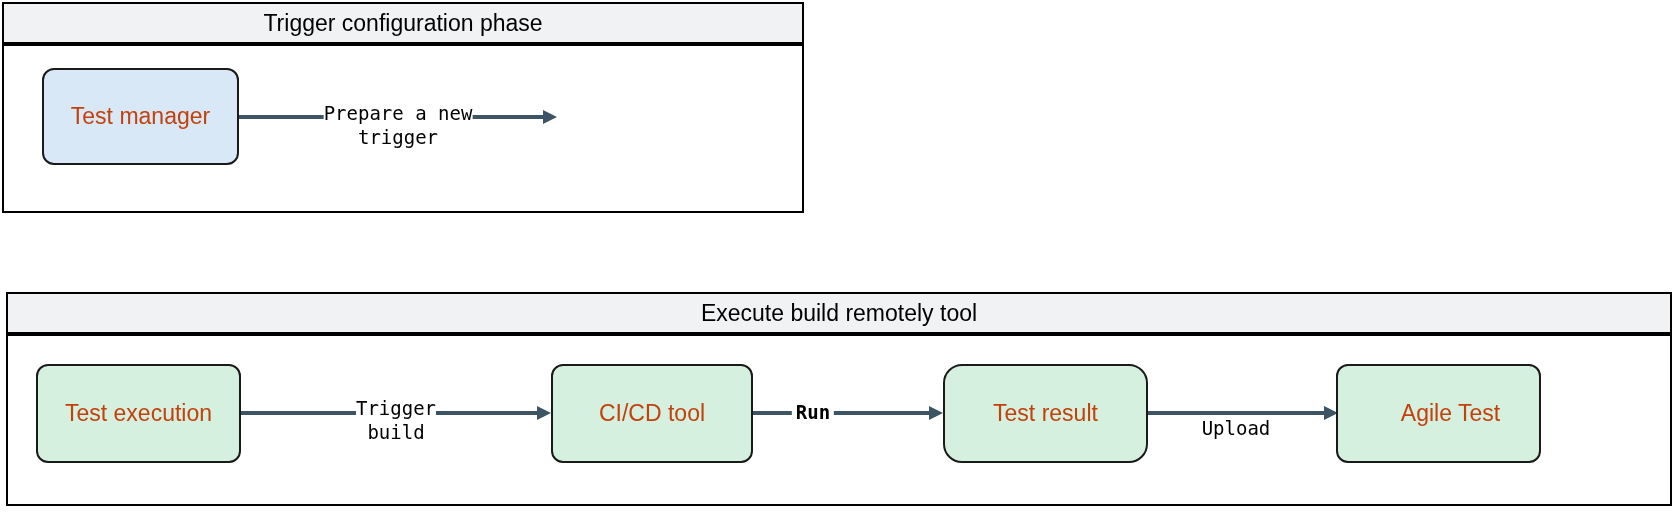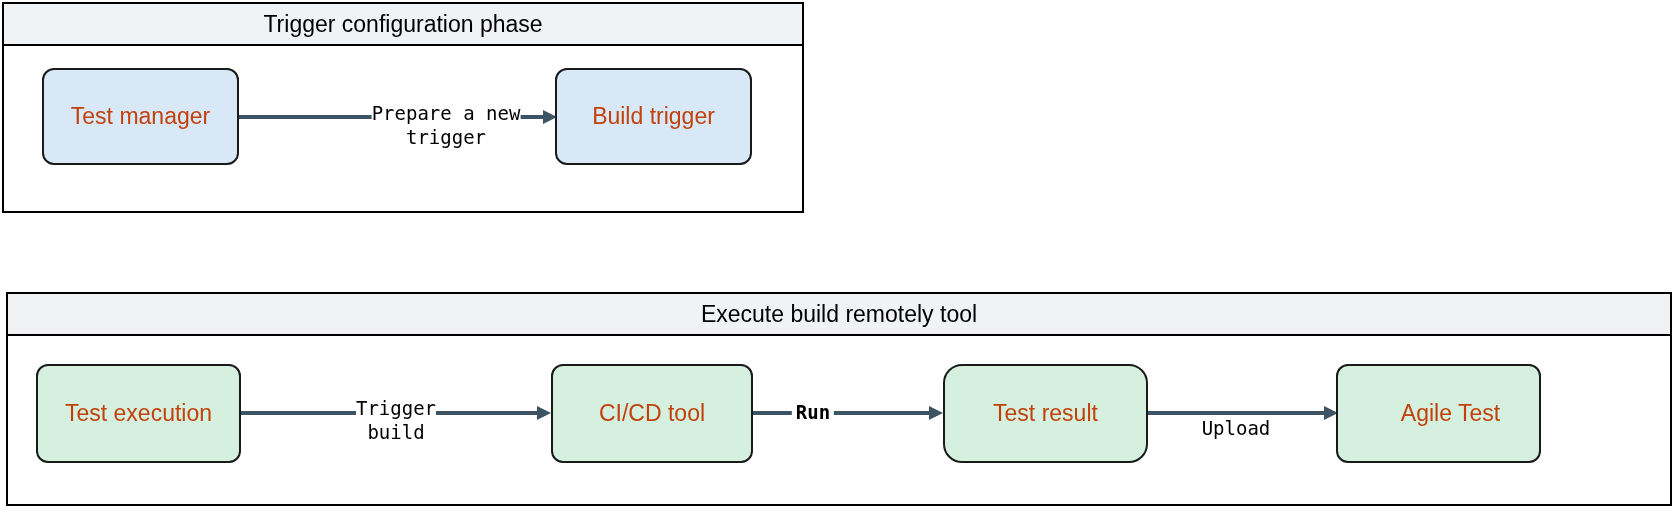--- a/index.html
+++ b/index.html
@@ -27,21 +27,21 @@
   .phase {
     position: absolute;
     box-sizing: border-box;
     border: 2px solid #000000;
     background: #ffffff;
   }
   .phase-header {
     box-sizing: border-box;
     height: 42px;
     background: #f0f2f4;
-    border-bottom: 2px solid #000000;
+    border-bottom: 4px solid #000000;
     display: flex;
     align-items: center;
     justify-content: center;
   }
   .phase-title {
     font-size: 23px;
     color: #000000;
     line-height: 1;
     white-space: nowrap;
   }
@@ -123,27 +123,24 @@
 
     <div class="phase-body" style="height:167px;">
 
       <div class="node blue" style="left:38px; top:22px; width:197px; height:97px;">
         <span class="node-label">Test manager</span>
       </div>
 
       <div class="edge" style="left:235px; top:69px; width:318px;">
         <div class="edge-line" style="width:304px;"></div>
         <div class="edge-head" style="left:304px;"></div>
-        <div class="edge-label above" style="left:159px; top:34px;margin-left:48px;">Prepare a new
+        <div class="edge-label above" style="left:159px; top:34px;">Prepare a new
 trigger</div>
       </div>
 
-      <div class="node blue" style="left:551px; top:22px; width:197px; height:97px;">
-        <span class="node-label">Build trigger</span>
-      </div>
 
     </div>
   </div>
 
   <div class="phase" style="left:6px; top:292px; width:1666px; height:214px;">
 
     <div class="phase-header">
       <span class="phase-title">Execute build remotely tool</span>
     </div>
 

